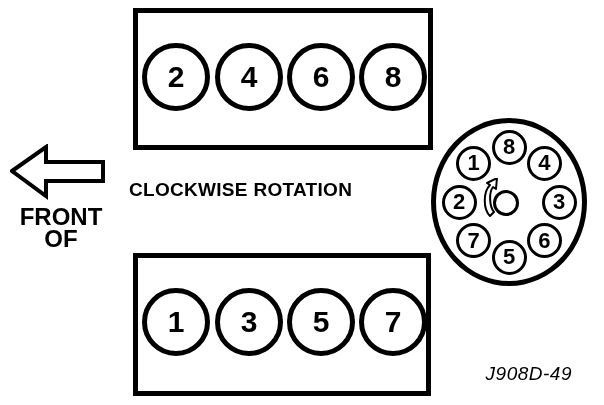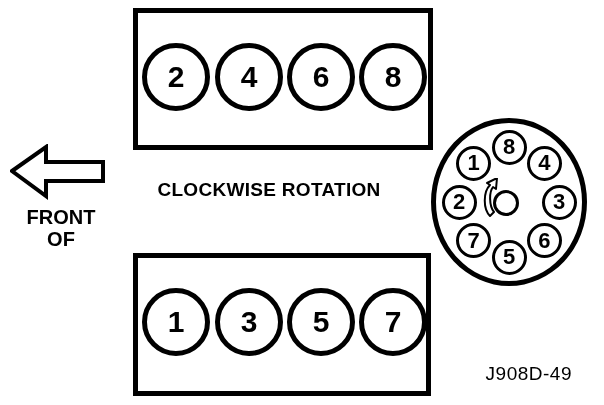--- a/index.html
+++ b/index.html
@@ -34,35 +34,34 @@
     border-radius: 50%;
     background: #fff;
     display: flex; align-items: center; justify-content: center;
     font-weight: bold; font-size: 30px; line-height: 1;
   }
 
   
   .rotation-caption {
     position: absolute;
     left: 129px; top: 179px; width: 280px;
-    text-align: center;
     font-weight: bold;
     font-size: 19px;
     line-height: 22px;
     letter-spacing: 0.3px;
   }
 
   
   .front-arrow-svg { position: absolute; left: 10px; top: 144px; }
   .front-label {
     position: absolute;
     left: 11px; top: 206px; width: 100px;
     text-align: center;
     font-weight: bold;
-    font-size: 20px;
+    font-size: 24px;
     line-height: 22px;
   }
 
   
   .distributor {
     position: absolute;
     left: 431px; top: 118px;
     width: 156px; height: 168px;
   }
   .dist-body {
@@ -95,20 +94,21 @@
   }
   .rotor-arrow-svg { position: absolute; left: 51px; top: 60px; }
 
   
   .figure-code {
     position: absolute;
     right: 32px; top: 363px;
     font-size: 19px;
     font-weight: normal;
     letter-spacing: 0.5px;
+    font-style: italic;
   }
 </style>
 </head>
 <body>
 
 <div id="canvas">
 
   <div class="bank bank-top">
       <div class="cyl" style="left: 4px; top: 30px;">2</div>
       <div class="cyl" style="left: 77px; top: 30px;">4</div>

